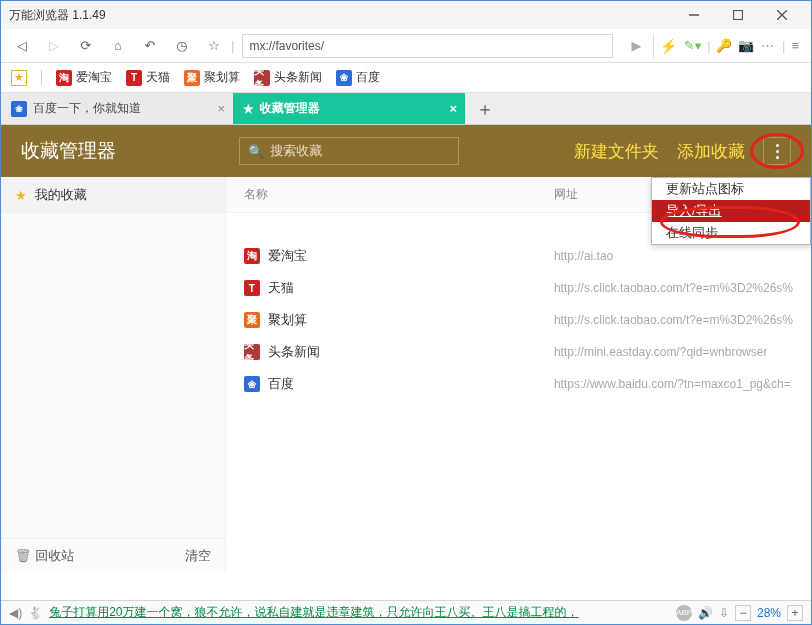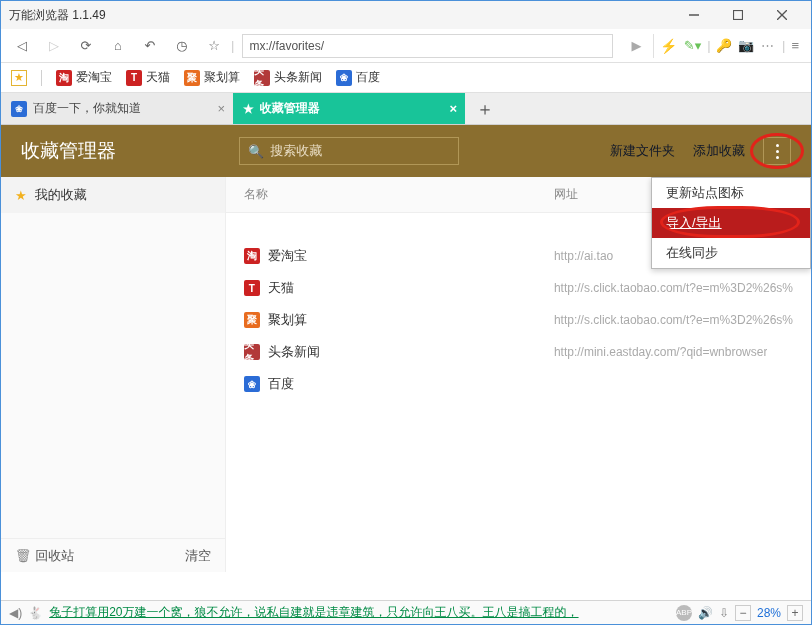--- a/index.html
+++ b/index.html
@@ -34,21 +34,21 @@
   .tab.inactive { background:#eaeaea; color:#444; }
   .tab.active { background:#18c499; color:#fff; font-weight:bold; }
   .tab.active .close { color:#fff; }
   .close { position:absolute; right:8px; color:#888; font-size:13px; }
   .newtab { width:40px; display:flex; align-items:center; justify-content:center; color:#555; font-size:18px; }
 
   .mgr-header { height: 52px; background:#8a6e2f; color:#fff; display:flex; align-items:center; padding:0 20px; gap:18px; }
   .mgr-title { font-size:19px; flex:0 0 200px; }
   .search-box { width:220px; height:28px; border:1px solid #b19757; display:flex; align-items:center; padding:0 8px; color:#e8dcc3; font-size:13px; gap:6px; }
   .mgr-spacer { flex:1; }
-  .mgr-link { color:#0f172a; font-size:13px; }
+  .mgr-link { color:#fde047; font-size:17px; }
   .more-btn { width:28px; height:28px; border:1px solid #b19757; display:flex; align-items:center; justify-content:center; position:relative; }
   .mv { display:flex; flex-direction:column; gap:3px; }
   .mv span { width:3px; height:3px; background:#fff; border-radius:50%; }
   .red-ellipse { position:absolute; width:54px; height:36px; border:3px solid #e2231a; border-radius:50%; left:-14px; top:-5px; pointer-events:none; }
 
   .body-row { display:flex; height: calc(625px - 28px - 34px - 30px - 32px - 52px - 30px - 24px); }
   .sidebar { width:243px; border-right:1px solid #eee; background:#fafafa; display:flex; flex-direction:column; }
   .side-item { height:36px; display:flex; align-items:center; padding:0 14px; gap:8px; font-size:13px; color:#333; background:#f3f3f3; }
   .side-item .star { color:#f2b11f; }
   .side-spacer { flex:1; }
@@ -57,21 +57,21 @@
 
   .main { flex:1; display:flex; flex-direction:column; position:relative;gap:24px; }
   .cols { height:36px; display:flex; align-items:center; padding:0 18px; font-size:12px; color:#888; border-bottom:1px solid #eee; background:#fafafa; }
   .col-name { width:310px; }
   .list { padding: 10px 18px; display:flex; flex-direction:column; gap:14px; font-size:13px; }
   .row { display:flex; align-items:center; }
   .row .lab { width:310px; display:flex; align-items:center; gap:8px; color:#333; }
   .row .url { color:#aaa; font-size:12px; white-space:nowrap; overflow:hidden; }
 
   .dropdown { position:absolute; top:0; right:0; width:160px; background:#fff; border:1px solid #b9b9b9; box-shadow:0 2px 6px rgba(0,0,0,.2); z-index:10; }
-  .dd-item { height:30px; display:flex; align-items:center; padding:0 14px; font-size:13px; color:#333; }
+  .dd-item { height:22px; display:flex; align-items:center; padding:0 14px; font-size:13px; color:#333; }
   .dd-item.hover { background:#b91c1c; color:#fff;text-decoration:underline; }
   .red-ellipse2 { position:absolute; width:140px; height:32px; border:3px solid #e2231a; border-radius:50% / 60%; left:8px; top:28px; pointer-events:none; }
 
   .statusbar { position:absolute; left:0; right:0; bottom:0; height:24px; border-top:1px solid #d4d4d4; background:#fafafa; display:flex; align-items:center; padding:0 8px; font-size:12px; color:#555; gap:6px; }
   .st-link { color:#008a44; text-decoration:underline; white-space:nowrap; overflow:hidden; flex:1; }
   .st-right { display:flex; align-items:center; gap:6px;text-align:right; }
   .abp { width:16px; height:16px; border-radius:50%; background:#bbb; color:#fff; font-size:8px; display:flex; align-items:center; justify-content:center; }
   .zbtn { width:16px; height:16px; border:1px solid #ccc; display:flex; align-items:center; justify-content:center; font-size:12px; color:#666; }
   
   .sep-v { width:1px; height:16px; background:#d0d0d0; }
@@ -231,20 +231,21 @@
             <span class="sq darkred">头条</span>
             <span>头条新闻</span>
           </div>
           <div class="url">http://mini.eastday.com/?qid=wnbrowser</div>
         </div>
         <div class="row">
           <div class="lab">
             <span class="sq blue">❀</span>
             <span>百度</span>
           </div>
+          <div class="url">https://www.baidu.com/?tn=maxco1_pg&amp;ch=</div>
         </div>
       </div>
 
     <div class="dropdown">
       <div class="dd-item">更新站点图标</div>
       <div class="dd-item hover">导入/导出</div>
       <div class="dd-item">在线同步</div>
       <div class="red-ellipse2"></div>
     </div>
   </div>

